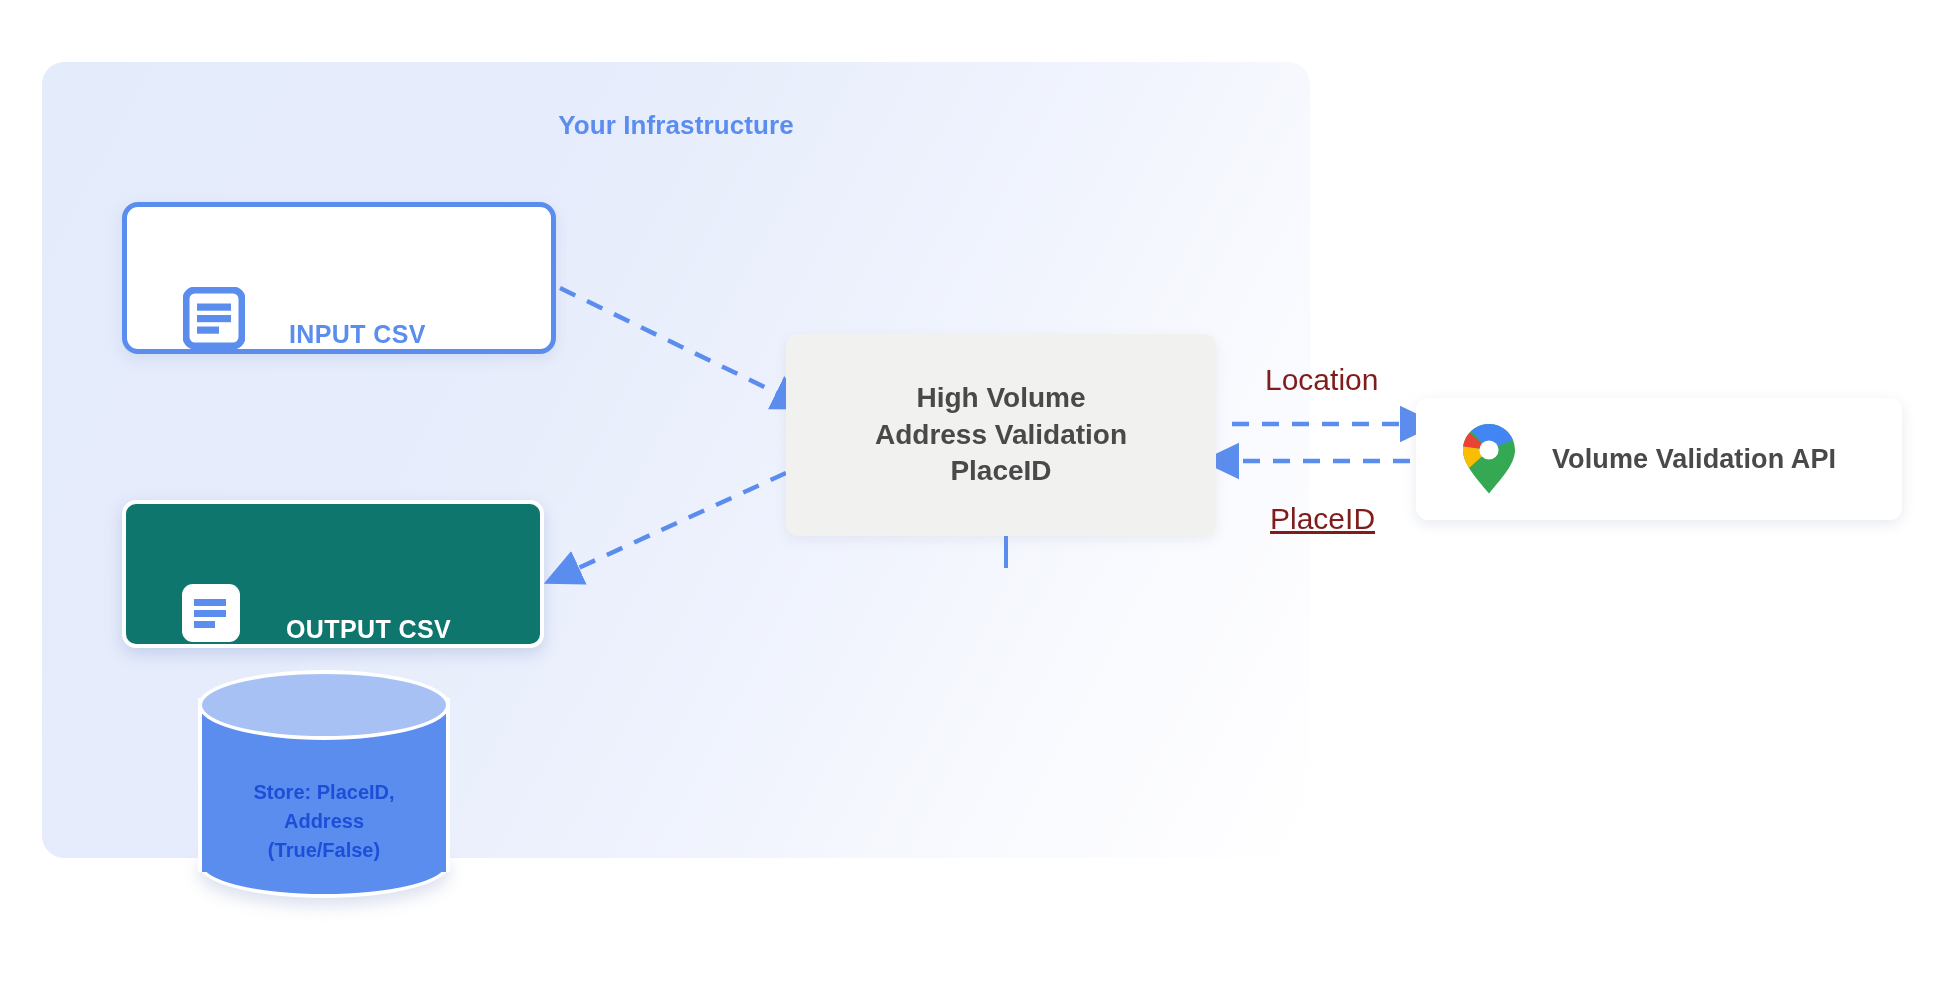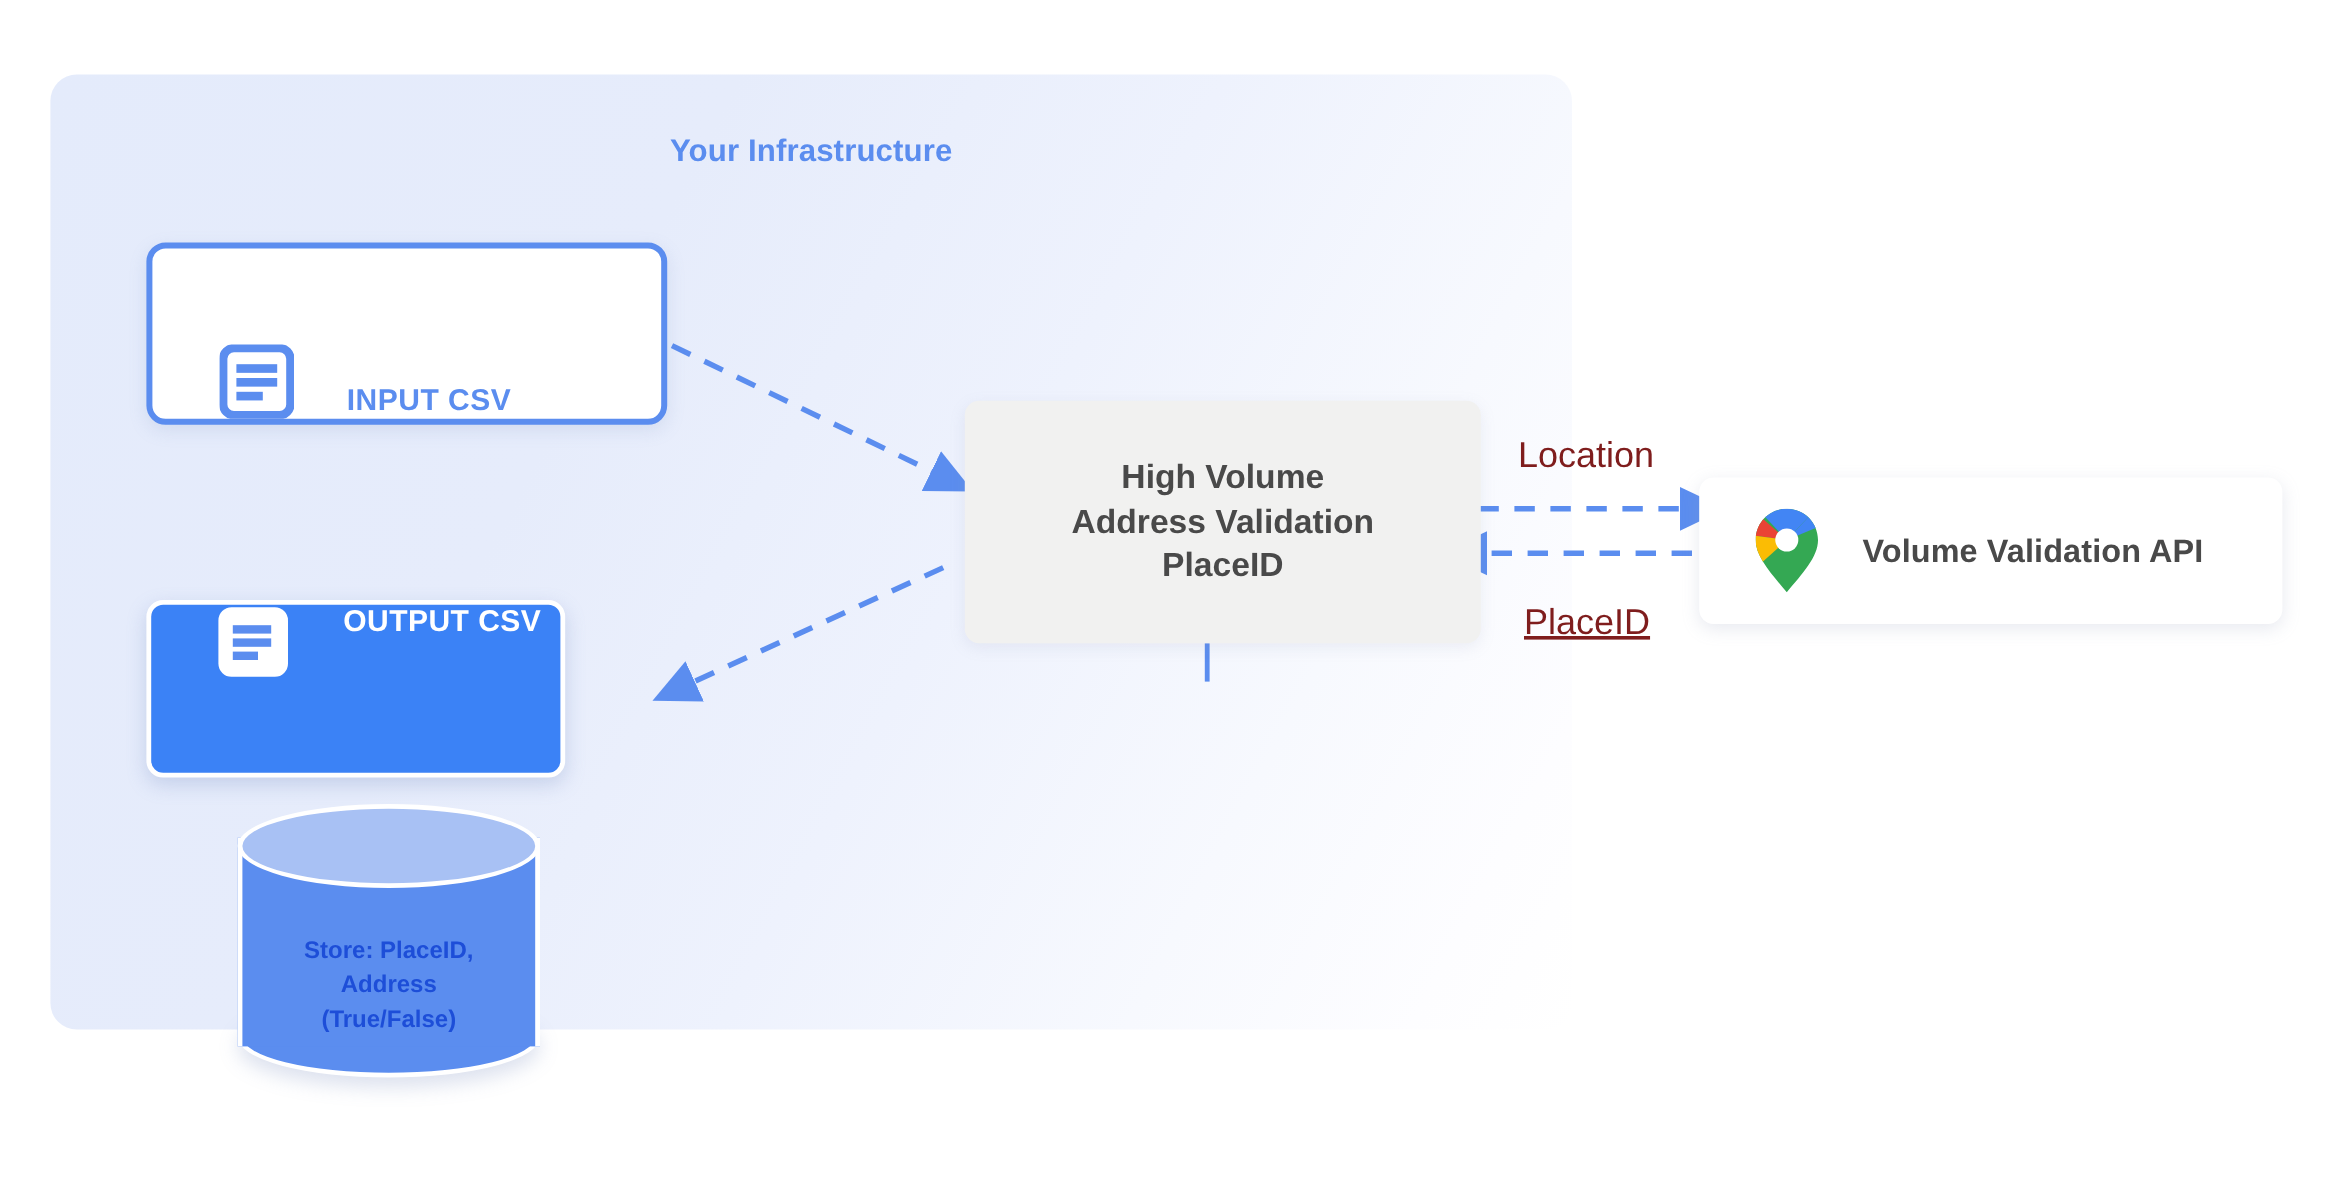--- a/index.html
+++ b/index.html
@@ -52,40 +52,40 @@
   #input-csv .doc-icon{ margin-left:56px; }
   #input-csv .card-label{
     margin-left:44px;
     font-size:25px; font-weight:bold;
     color:#5b8def; letter-spacing:.4px;
   }
 
   
   #output-csv{
     left:122px; top:470px;
-    width:349px; height:148px;
-    background:#3b82f6;
+    width:422px; height:148px;
+    background:#0f766e;
     border:4px solid #ffffff;
     border-radius:14px;
-    display:flex; align-items:flex-start;
+    display:flex; align-items:flex-end;
     box-shadow:0 6px 16px rgba(110,135,195,.28);
   }
   #output-csv .doc-icon{ margin-left:54px; }
   #output-csv .card-label{
     margin-left:44px;
     font-size:25px; font-weight:bold;
     color:#ffffff; letter-spacing:.4px;
   }
 
   
   .doc-icon{ width:62px; height:62px; display:block; flex:0 0 auto; }
 
   
   #script-box{
-    left:804px; top:304px;
+    left:786px; top:304px;
     width:430px; height:202px;
     background:#f1f1f0;
     border-radius:12px;
     display:flex; flex-direction:column;
     justify-content:center;
     box-shadow:0 4px 12px rgba(140,150,175,.13);
   }
   #script-box .script-text{
     font-size:28px; font-weight:bold;
     color:#494949; line-height:1.32;

